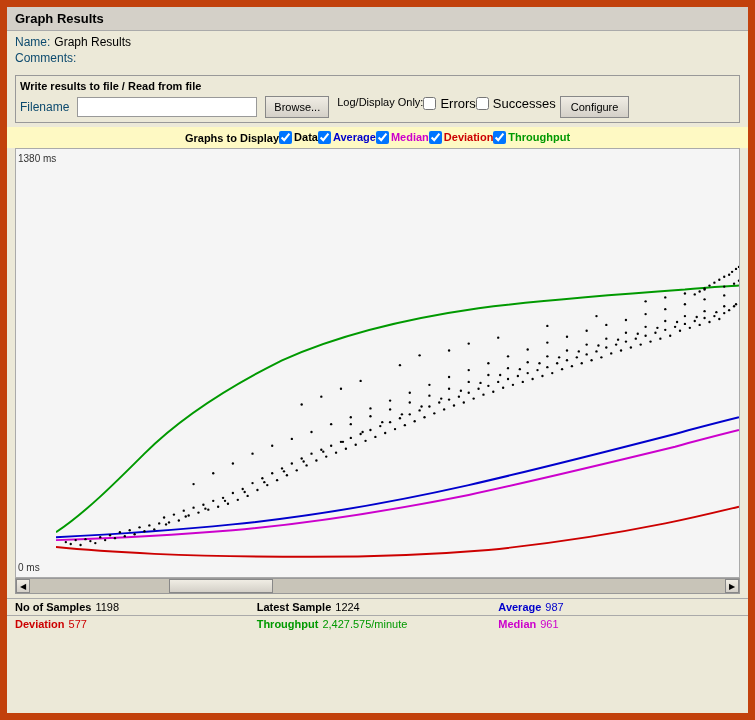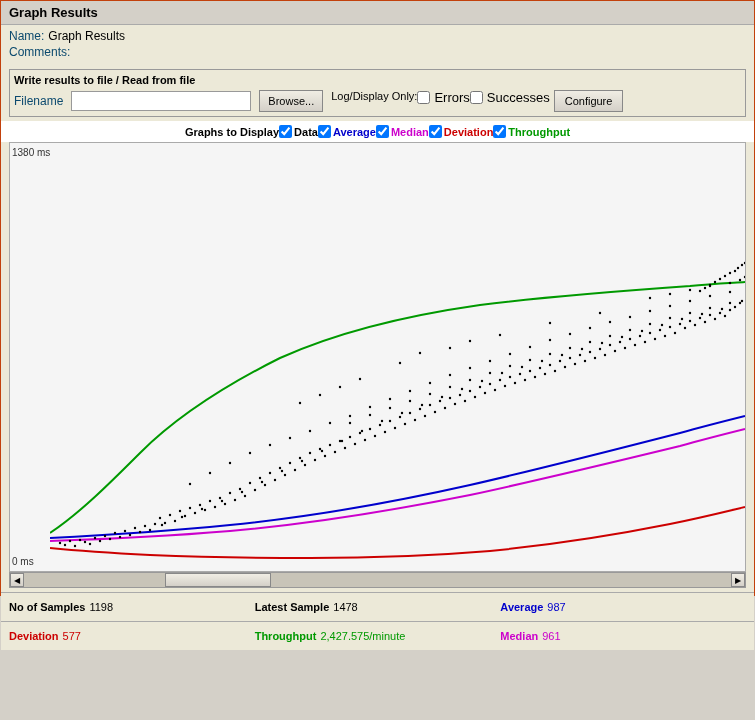--- a/index.html
+++ b/index.html
@@ -6,23 +6,23 @@
     body {
       font-family: Arial, sans-serif;
       font-size: 12px;
       background: #d4d0c8;
       width: 755px;
       height: 720px;
       overflow: hidden;
     }
     .window {
       width: 755px;
-      height: 596px;
+      height: 720px;
       background: #ece9d8;
-      border: 1px solid #c2410c;
+      border: 7px solid #c2410c;
     }
     .title-bar {
       background: #d4d0c8;
       padding: 4px 8px;
       font-size: 13px;
       font-weight: bold;
       border-bottom: 1px solid #aaa;
     }
     .form-section {
       background: #ece9d8;
@@ -95,26 +95,26 @@
       font-size: 11px;
       cursor: pointer;
       height: 22px;
       margin-left: 4px;
     }
     .graphs-to-display {
       display: flex;
       align-items: center;
       justify-content: center;
       padding: 4px 0;
-      background: #ffffff;
+      background: #fef9c3;
     }
     .graphs-label { font-size: 11px; font-weight: bold; }
     .graph-check {
       display: flex;
-      align-items: center;
+      align-items: flex-start;
       gap: 2px;
       font-size: 11px;
     }
     .graph-area {
       margin: 0 8px;
       background: #f5f5f5;
       border: 1px solid #aaa;
       position: relative;
       height: 430px;
       overflow: hidden;
@@ -168,21 +168,21 @@
     }
     .scroll-thumb {
       position: absolute;
       left: 20%;
       width: 15%;
       height: 100%;
       background: linear-gradient(to bottom, #f0ede4, #d4d0c8);
       border: 1px solid #888;
     }
     .stats-bar {
-      padding: 8px 8px;
+      padding: 2px 8px;
       background: #ece9d8;
       display: flex;
       align-items: center;
       gap: 0;
       border-top: 1px solid #aaa;
     }
     .stat-group {
       display: flex;
       align-items: center;
       gap: 4px;
@@ -540,21 +540,21 @@
     <div class="scroll-btn">▶</div>
   </div>
 
   <div class="stats-bar">
     <div class="stat-group">
       <span class="stat-label">No of Samples</span>
       <span class="stat-value">1198</span>
     </div>
     <div class="stat-group">
       <span class="stat-label">Latest Sample</span>
-      <span class="stat-value">1478</span>
+      <span class="stat-value">1224</span>
     </div>
     <div class="stat-group">
       <span class="stat-label color-average">Average</span>
       <span class="stat-value color-average">987</span>
     </div>
   </div>
   <div class="stats-bar">
     <div class="stat-group">
       <span class="stat-label color-deviation">Deviation</span>
       <span class="stat-value color-deviation">577</span>

